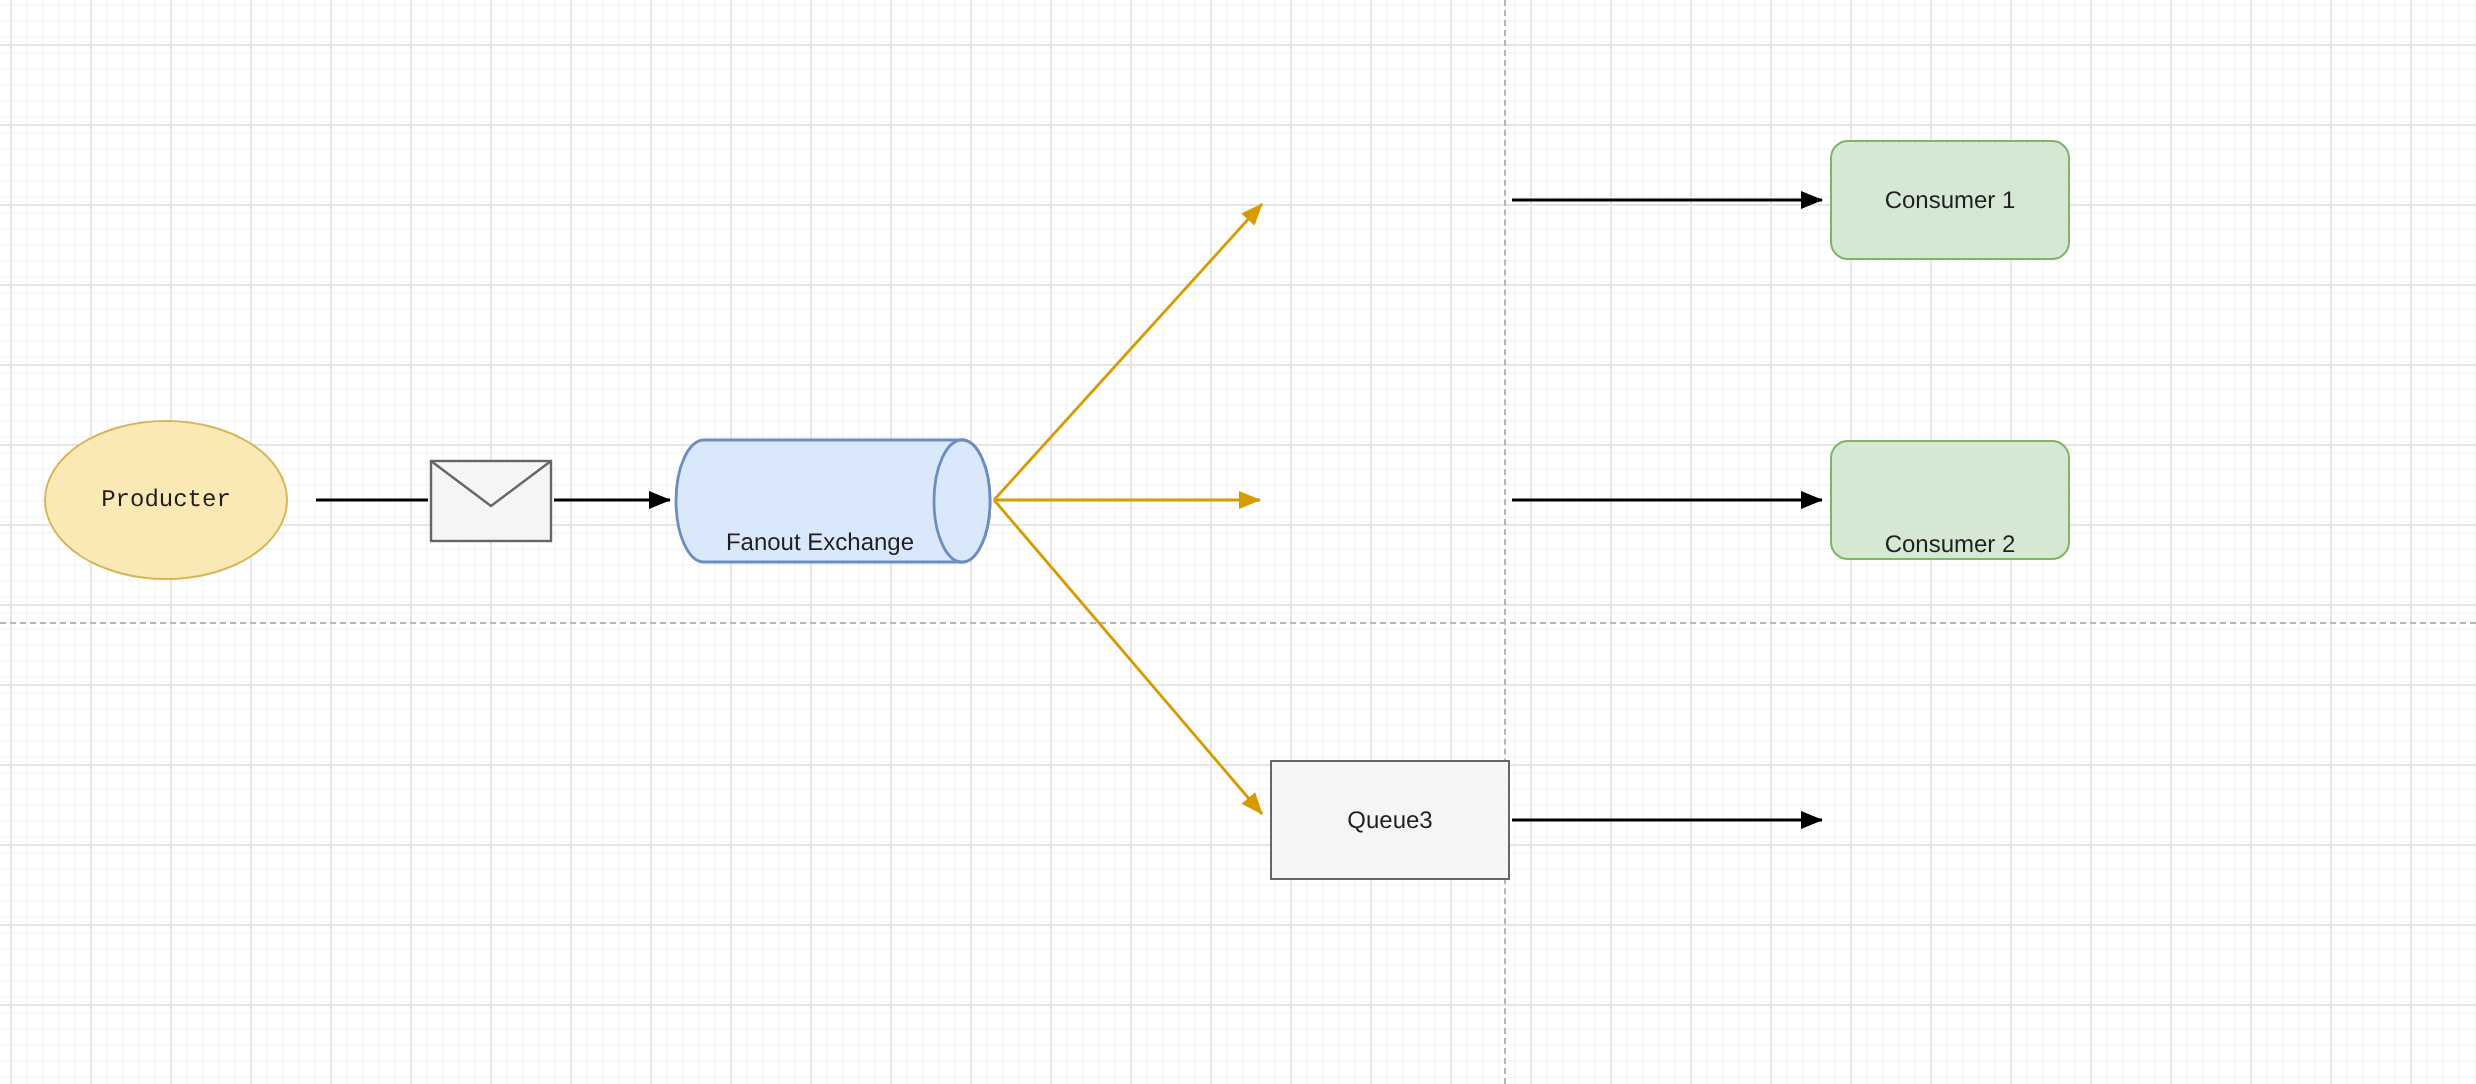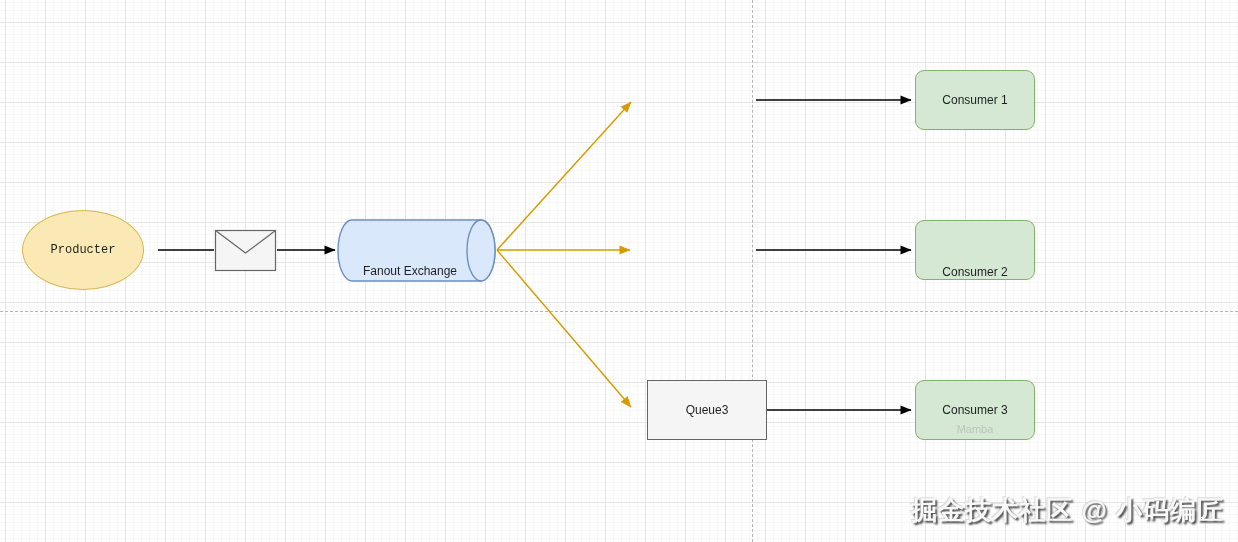--- a/index.html
+++ b/index.html
@@ -48,21 +48,21 @@
     background: transparent;
     margin-top: 20px;
   }
 
   .queue {
     left: 635px; width: 120px; height: 60px;
     background: #f5f5f5; border: 1px solid #666666;
   }
   .queue-1 { top: 70px; }
   .queue-2 { top: 220px; }
-  .queue-3 { top: 380px; margin-left: 12px; }
+  .queue-3 { top: 380px; }
 
   .consumer {
     left: 915px; width: 120px; height: 60px;
     background: #d5e8d4; border: 1px solid #82b366; border-radius: 9px;
   }
   .consumer-1 { top: 70px; }
   .consumer-2 { top: 220px; align-items: flex-end; }
   .consumer-3 { top: 380px; }
 
   .inner-watermark {
@@ -130,20 +130,15 @@
   <div class="node queue queue-3">
     <span>Queue3</span>
   </div>
 
   <div class="node consumer consumer-1">
     <span>Consumer 1</span>
   </div>
   <div class="node consumer consumer-2">
     <span>Consumer 2</span>
   </div>
-  <div class="node consumer consumer-3">
-    <span>Consumer 3</span>
-    <div class="inner-watermark">Mamba</div>
-  </div>
 
-  <div class="site-watermark">掘金技术社区 @ 小码编匠</div>
 
 </div>
 
 </body></html>

